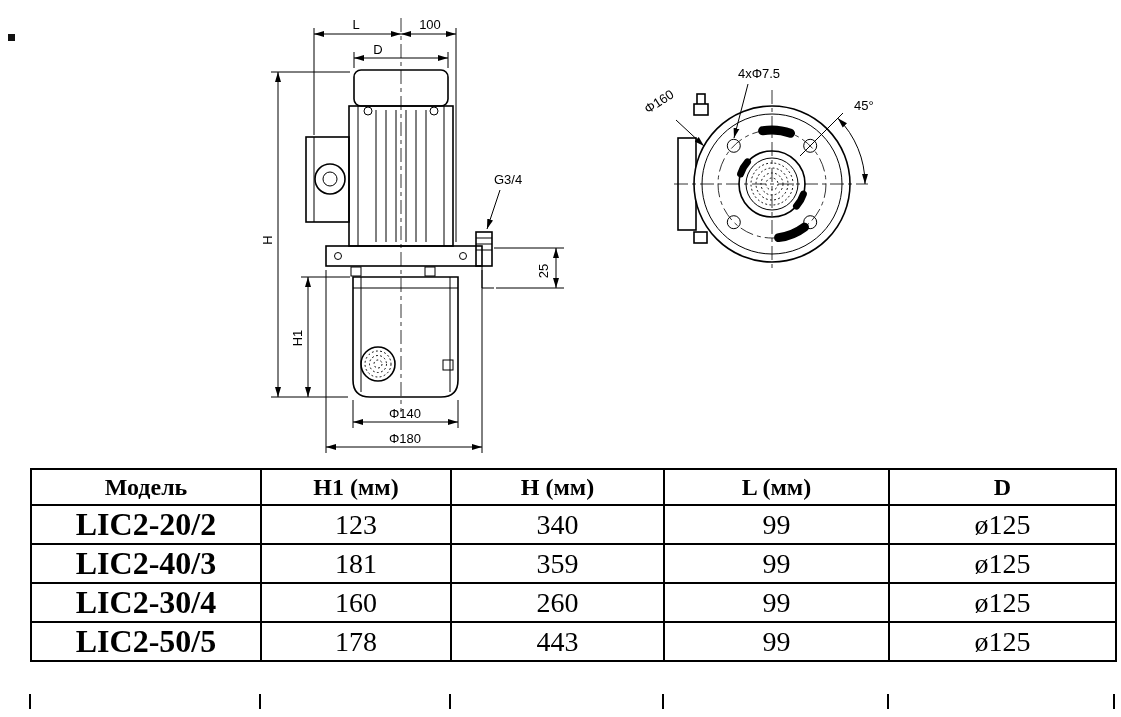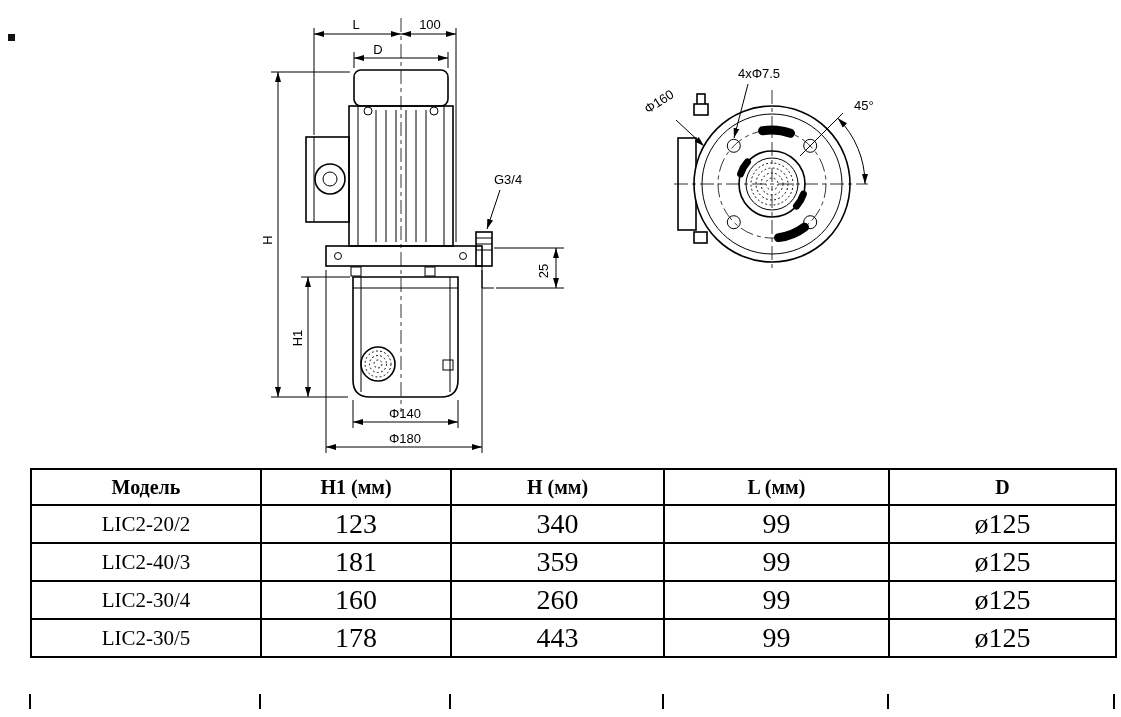--- a/index.html
+++ b/index.html
@@ -16,23 +16,23 @@
   .mesh{stroke:#000;stroke-width:1;fill:none;stroke-dasharray:1.8 2.4;}
   .slot{stroke:#000;stroke-width:9;fill:none;stroke-linecap:round;}
   .slot-sm{stroke:#000;stroke-width:7;fill:none;stroke-linecap:round;}
   .side-view{left:238px;top:12px;}
   .top-view{left:632px;top:62px;}
   .speck{position:absolute;left:8px;top:34px;width:7px;height:7px;background:#111;}
   .dim-table{position:absolute;left:30px;top:468px;width:1085px;border-collapse:collapse;
              table-layout:fixed;background:#fff;}
   .dim-table th,.dim-table td{border:2px solid #000;text-align:center;vertical-align:middle;
              padding:0;overflow:hidden;white-space:nowrap;}
-  .dim-table th{font-size:20px;font-weight:bold;height:34px;}
+  .dim-table th{font-size:24px;font-weight:bold;height:34px;}
   .dim-table td{font-size:28px;height:36px;}
-  .dim-table td.model{font-weight:normal;font-size:21px;}
+  .dim-table td.model{font-weight:bold;font-size:32px;}
   .crop-ticks{position:absolute;left:0;top:694px;width:1121px;height:16px;}
   .crop-ticks .tick{position:absolute;top:0;width:2px;height:15px;background:#000;}
 </style>
 </head>
 <body>
 
 <div class="page">
   <div class="speck"></div>
 
   <div class="drawing-area">
@@ -238,21 +238,21 @@
         <td>ø125</td>
       </tr>
       <tr>
         <td class="model">LIC2-30/4</td>
         <td>160</td>
         <td>260</td>
         <td>99</td>
         <td>ø125</td>
       </tr>
       <tr>
-        <td class="model">LIC2-30/5</td>
+        <td class="model">LIC2-50/5</td>
         <td>178</td>
         <td>443</td>
         <td>99</td>
         <td>ø125</td>
       </tr>
     </tbody>
   </table>
 
   <div class="crop-ticks">
     <div class="tick" style="left:29px"></div>

